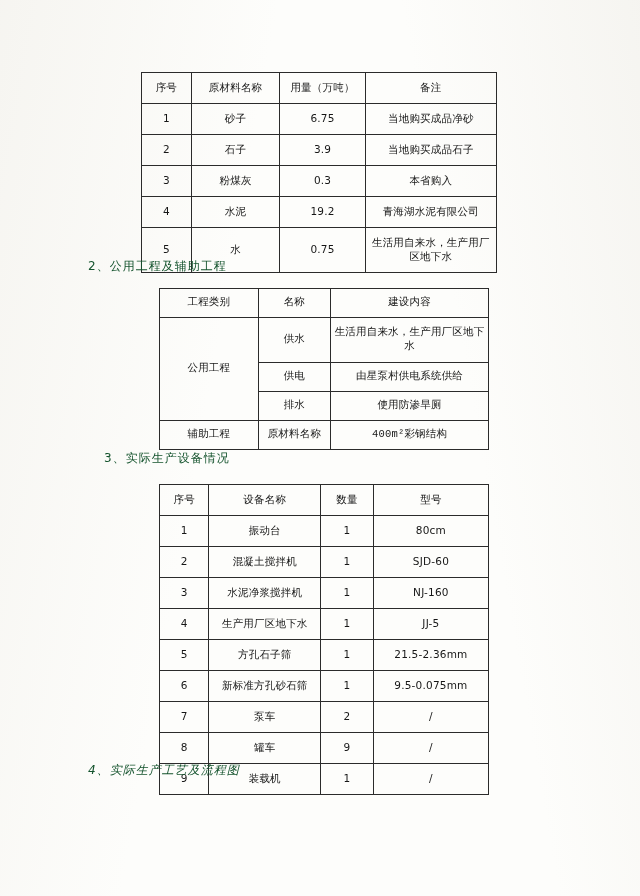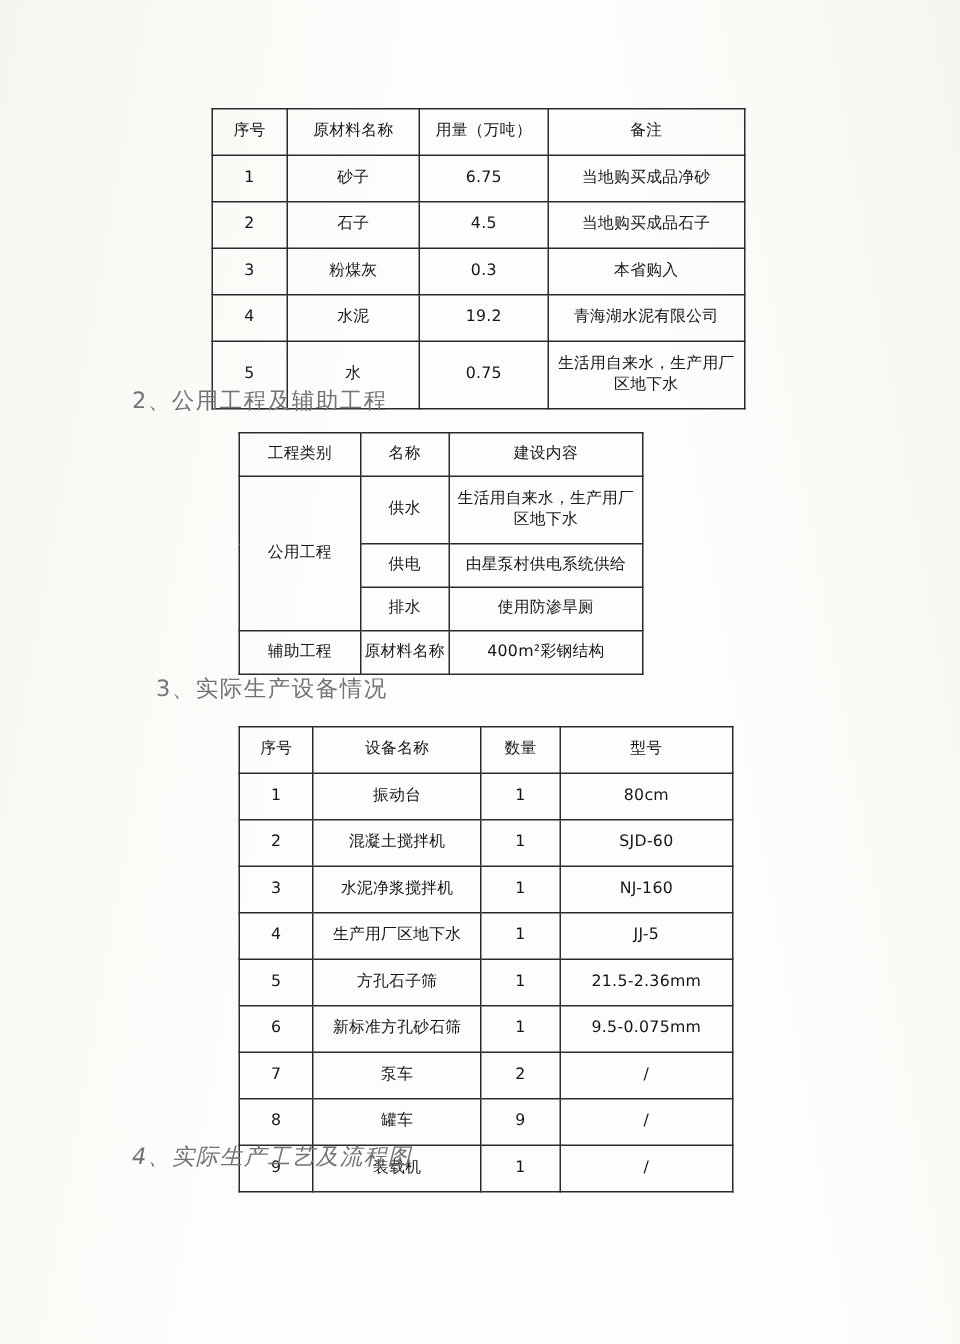--- a/index.html
+++ b/index.html
@@ -55,35 +55,36 @@
     position: absolute;
     left: 141px;
     top: 72px;
     width: 356px;
   }
   .tbl1 td, .tbl1 th { height: 24px; }
   .tbl2 {
     position: absolute;
     left: 159px;
     top: 288px;
-    width: 270px;
+    width: 330px;
+    font-family: Liberation Mono, monospace;
   }
   .tbl2 td, .tbl2 th { height: 22px; }
   .tbl3 {
     position: absolute;
     left: 159px;
     top: 484px;
     width: 330px;
   }
   .tbl3 td, .tbl3 th { height: 24px; }
 
   .section-head {
     position: absolute;
-    font-size: 15px;
-    color: #737373;
+    font-size: 12px;
+    color: #14532d;
     letter-spacing: 1px;
     white-space: nowrap;
   }
   .sh1 { left: 88px; top: 258px; }
   .sh2 { left: 104px; top: 450px; }
   .sh3 { left: 88px; top: 762px; font-style: italic; }
 
   .two-line { line-height: 1.3; }
 </style>
 </head>
@@ -109,21 +110,21 @@
     <tbody>
       <tr>
         <td>1</td>
         <td>砂子</td>
         <td>6.75</td>
         <td>当地购买成品净砂</td>
       </tr>
       <tr>
         <td>2</td>
         <td>石子</td>
-        <td>4.5</td>
+        <td>3.9</td>
         <td>当地购买成品石子</td>
       </tr>
       <tr>
         <td>3</td>
         <td>粉煤灰</td>
         <td>0.3</td>
         <td>本省购入</td>
       </tr>
       <tr>
         <td>4</td>

